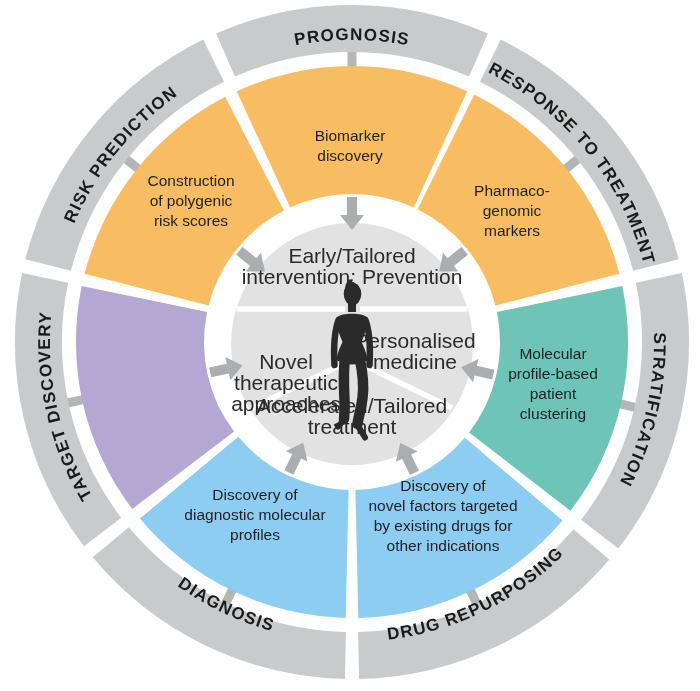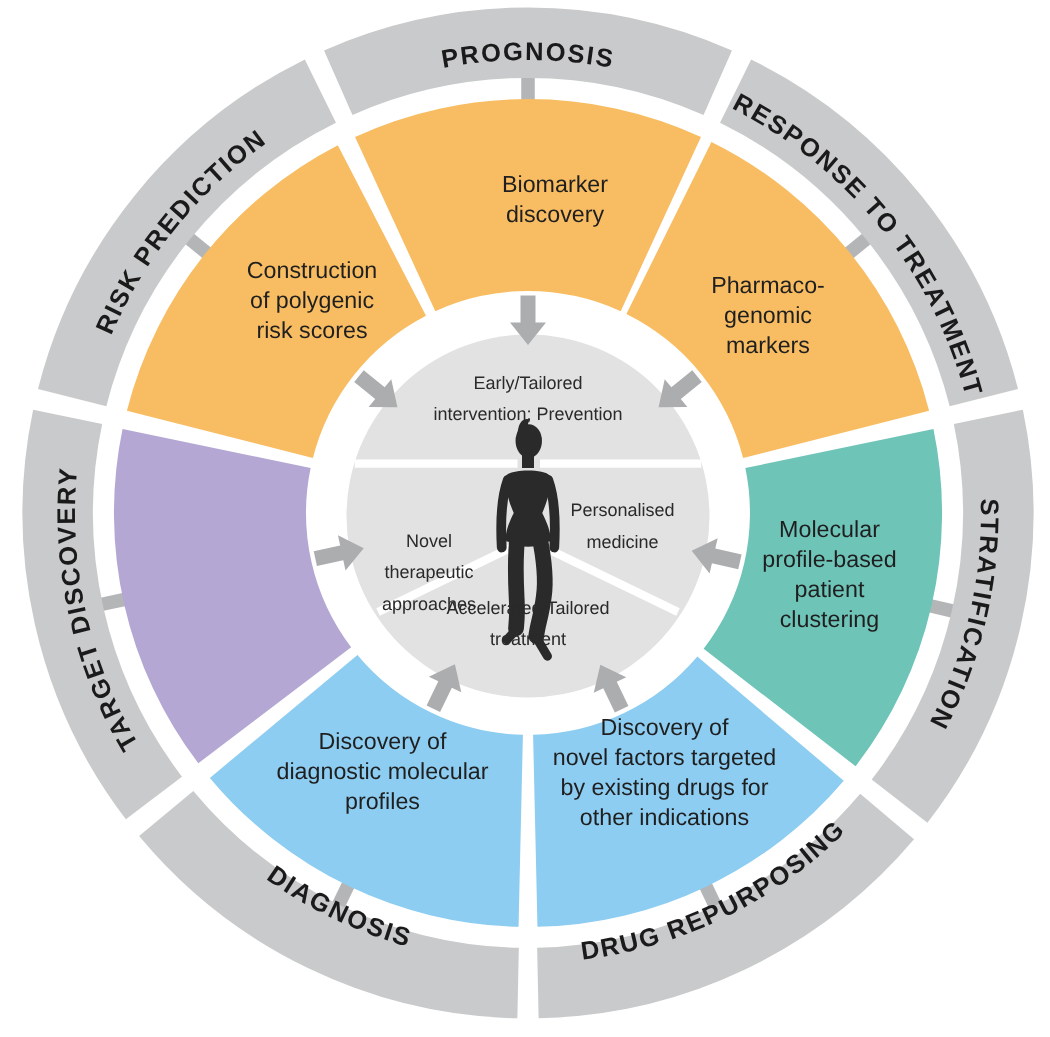--- a/index.html
+++ b/index.html
@@ -4,21 +4,21 @@
 <style>
   html,body{margin:0;padding:0;background:#ffffff;}
   #stage{position:relative;width:700px;height:691px;background:#ffffff;overflow:hidden;
          font-family:"Liberation Sans", sans-serif;}
   #stage svg{position:absolute;left:0;top:0;}
   .ring-label{font-family:"Liberation Sans", sans-serif;font-weight:700;font-size:17px;
               letter-spacing:1.2px;fill:#1a1a1a;}
   .overlay-text{position:absolute;transform:translate(-50%,-50%);text-align:center;
                 white-space:pre-line;font-size:15.5px;line-height:20px;color:#1f1f20;}
   .center-text{position:absolute;transform:translate(-50%,-50%);text-align:center;
-               white-space:pre-line;font-size:12px;line-height:21px;color:#2a2a2b;}
+               white-space:pre-line;font-size:21px;line-height:21px;color:#2a2a2b;}
 </style>
 </head>
 <body>
 
 <div id="stage">
 
   <svg width="700" height="691" viewBox="0 0 700 691" xmlns="http://www.w3.org/2000/svg">
 
     <defs>
       <path id="arcProg" d="M229.2 66.1 A302 302 0 0 1 474.8 66.1"></path>
@@ -108,24 +108,24 @@
         <path stroke-width="6.5" d="M338.5 320 C334.5 331 333.5 347 334.5 365"></path>
         <path stroke-width="6.5" d="M365.5 320 C369.5 331 370.5 347 369.5 365"></path>
         <path stroke-width="10.5" d="M345 357 C343 374 344 390 344.5 400 C345 410 344.5 414 344 419"></path>
         <path stroke-width="10.5" d="M359.5 357 C363 374 364 388 362.5 398 C361 410 358.5 416 357.5 424"></path>
         <path stroke-width="6" d="M344 420 L338 426.5"></path>
         <path stroke-width="6" d="M357.5 425 L365 437.5"></path>
       </g>
     </g>
   </svg>
 
-  <div class="overlay-text" style="left:208px;top:201px;">Construction
+  <div class="overlay-text" style="left:191px;top:201px;">Construction
 of polygenic
 risk scores</div>
-  <div class="overlay-text" style="left:350px;top:134px;margin-left:20px;">Biomarker
+  <div class="overlay-text" style="left:350px;top:146px;">Biomarker
 discovery</div>
   <div class="overlay-text" style="left:553px;top:384px;">Molecular
 profile-based
 patient
 clustering</div>
   <div class="overlay-text" style="left:512px;top:211px;">Pharmaco-
 genomic
 markers</div>
   <div class="overlay-text" style="left:443px;top:516px;">Discovery of
 novel factors targeted

